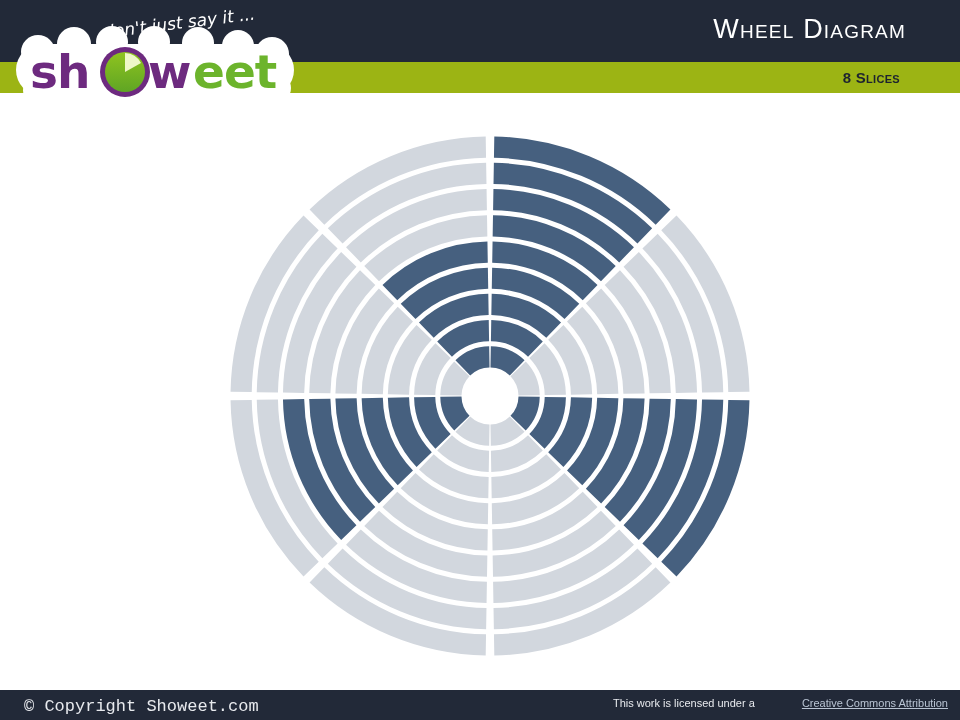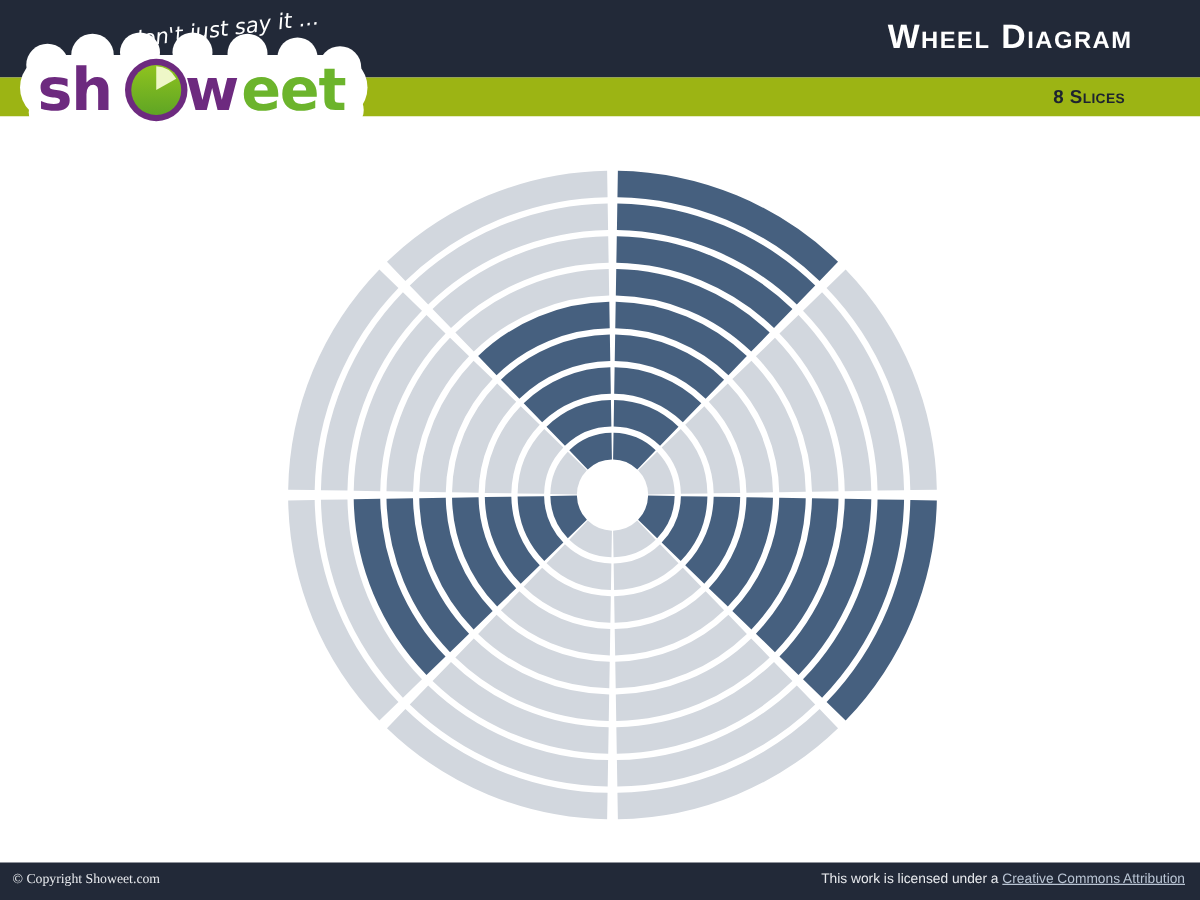--- a/index.html
+++ b/index.html
@@ -20,21 +20,21 @@
   .green-bar{
     position:absolute;left:0;top:62px;width:960px;height:31px;
     background:#9cb414;
   }
   .title{
     position:absolute;right:54px;top:14px;
     color:#ffffff;
     font-family:"Liberation Sans", sans-serif;
     font-size:27px;
     font-variant:small-caps;
-    font-weight:bold;
+    font-weight:normal;
     letter-spacing:1.2px;
     white-space:nowrap;
   }
   .subtitle{
     position:absolute;right:60px;top:69px;
     color:#1d2330;
     font-family:"Liberation Sans", sans-serif;
     font-size:15px;
     font-variant:small-caps;
     font-weight:bold;
@@ -53,33 +53,33 @@
     position:absolute;left:180px;top:118px;width:620px;height:560px;
   }
   .wheel-wrap svg{display:block;}
 
   
   .footer-bar{
     position:absolute;left:0;top:690px;width:960px;height:30px;
     background:#222938;
   }
   .footer-left{
-    position:absolute;left:10px;top:697px;
-    color:#e8eaee;font-size:11px;
-    font-family:Liberation Serif, serif;
+    position:absolute;left:24px;top:697px;
+    color:#e8eaee;font-size:17px;
+    font-family:Liberation Mono, monospace;
     white-space:nowrap;
   }
   .footer-right{
     position:absolute;right:12px;top:697px;
     color:#e8eaee;font-size:11px;
     font-family:"Liberation Sans", sans-serif;
     white-space:nowrap;
   }
   .footer-right a{
-    color:#b9c4d3;text-decoration:underline;
+    color:#b9c4d3;text-decoration:underline;margin-left:44px;
   }
 </style>
 </head>
 <body>
 
 <div id="slide">
 
   <div class="header-bar"></div>
   <div class="green-bar"></div>
   <div class="title">Wheel Diagram</div>

